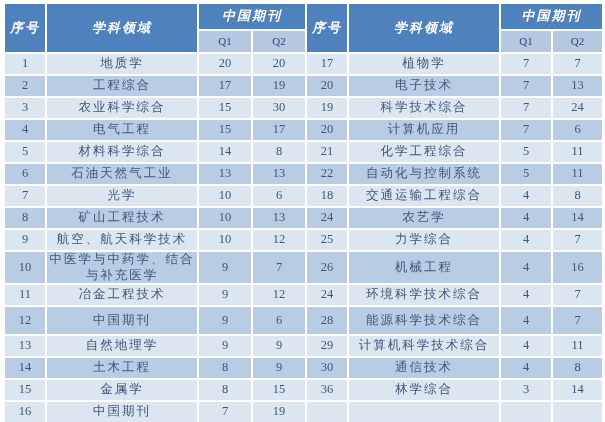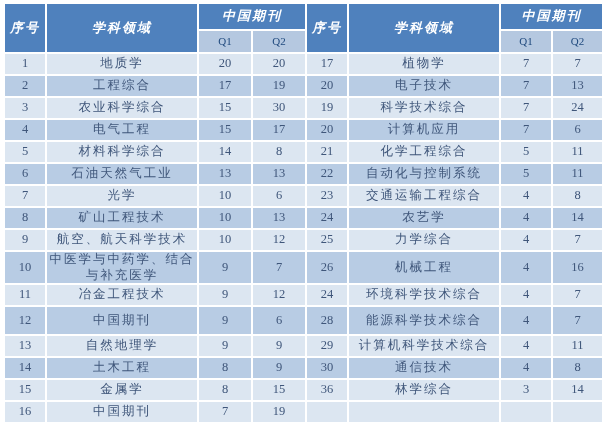--- a/index.html
+++ b/index.html
@@ -136,21 +136,21 @@
           <td>22</td>
           <td class="field">自动化与控制系统</td>
           <td>5</td>
           <td>11</td>
         </tr>
         <tr class="light">
           <td>7</td>
           <td class="field">光学</td>
           <td>10</td>
           <td>6</td>
-          <td>23</td>
+          <td>18</td>
           <td class="field">交通运输工程综合</td>
           <td>4</td>
           <td>8</td>
         </tr>
         <tr class="dark">
           <td>8</td>
           <td class="field">矿山工程技术</td>
           <td>10</td>
           <td>13</td>
           <td>24</td>

